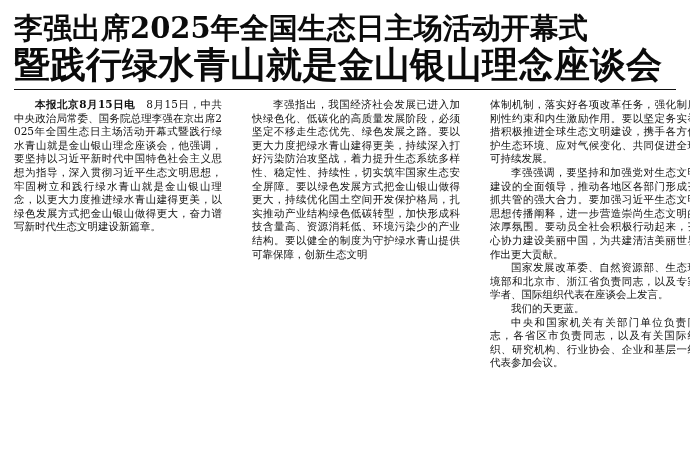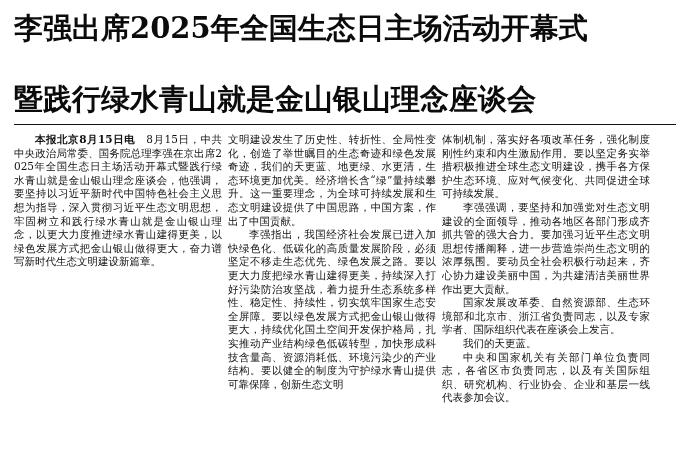--- a/index.html
+++ b/index.html
@@ -27,34 +27,33 @@
     text-align: left;
     letter-spacing: 0px;
     color: #0b0b0b;
   }
   .headline .line1 {
     font-size: 29px;
     line-height: 36px;
     white-space: nowrap;
   }
   .headline .line2 {
-    font-size: 29px;
+    font-size: 36px;
     line-height: 36px;
     white-space: nowrap;
-    margin-top: 35px;
   }
   .rule {
     border: none;
     border-top: 1.3px solid #111;
     margin: 7px 0 8px 0;
     height: 0;
   }
   .columns {
     display: flex;
-    gap: 6px;
+    gap: 30px;
     align-items: flex-start;
   }
   .col {
     width: 208px;
     flex: 0 0 208px;
   }
   .col p {
     margin: 0;
     font-size: 10.5px;
     line-height: 13.6px;
@@ -83,21 +82,20 @@
 
   <hr class="rule">
 
   <div class="columns">
 
     <div class="col">
       <p><span class="dateline-bold">本报北京8月15日电</span><span>　8月15日，</span><span>中共中央政治局常委、国务院总理李强在京出席2025年全国生态日主场活动开幕式暨践行绿水青山就是金山银山理念座谈会，他强调，要坚持以习近平新时代中国特色社会主义思想为指导，深入贯彻习近平生态文明思想，牢固树立和践行绿水青山就是金山银山理念，以更大力度推进绿水青山建得更美，以绿色发展方式把金山银山做得更大，奋力谱写新时代生态文明建设新篇章。</span></p>
     </div>
 
     <div class="col">
-      <p class="noindent">文明建设发生了历史性、转折性、全局性变化，创造了举世瞩目的生态奇迹和绿色发展奇迹，我们的天更蓝、地更绿、水更清，生态环境更加优美。经济增长含“绿”量持续攀升。这一重要理念，为全球可持续发展和生态文明建设提供了中国思路，中国方案，作出了中国贡献。</p>
       <p>李强指出，我国经济社会发展已进入加快绿色化、低碳化的高质量发展阶段，必须坚定不移走生态优先、绿色发展之路。要以更大力度把绿水青山建得更美，持续深入打好污染防治攻坚战，着力提升生态系统多样性、稳定性、持续性，切实筑牢国家生态安全屏障。要以绿色发展方式把金山银山做得更大，持续优化国土空间开发保护格局，扎实推动产业结构绿色低碳转型，加快形成科技含量高、资源消耗低、环境污染少的产业结构。要以健全的制度为守护绿水青山提供可靠保障，创新生态文明</p>
     </div>
 
     <div class="col">
       <p class="noindent">体制机制，落实好各项改革任务，强化制度刚性约束和内生激励作用。要以坚定务实举措积极推进全球生态文明建设，携手各方保护生态环境、应对气候变化、共同促进全球可持续发展。</p>
       <p>李强强调，要坚持和加强党对生态文明建设的全面领导，推动各地区各部门形成齐抓共管的强大合力。要加强习近平生态文明思想传播阐释，进一步营造崇尚生态文明的浓厚氛围。要动员全社会积极行动起来，齐心协力建设美丽中国，为共建清洁美丽世界作出更大贡献。</p>
       <p>国家发展改革委、自然资源部、生态环境部和北京市、浙江省负责同志，以及专家学者、国际组织代表在座谈会上发言。</p>
       <p>我们的天更蓝。</p>
       <p>中央和国家机关有关部门单位负责同志，各省区市负责同志，以及有关国际组织、研究机构、行业协会、企业和基层一线代表参加会议。</p>
     </div>

